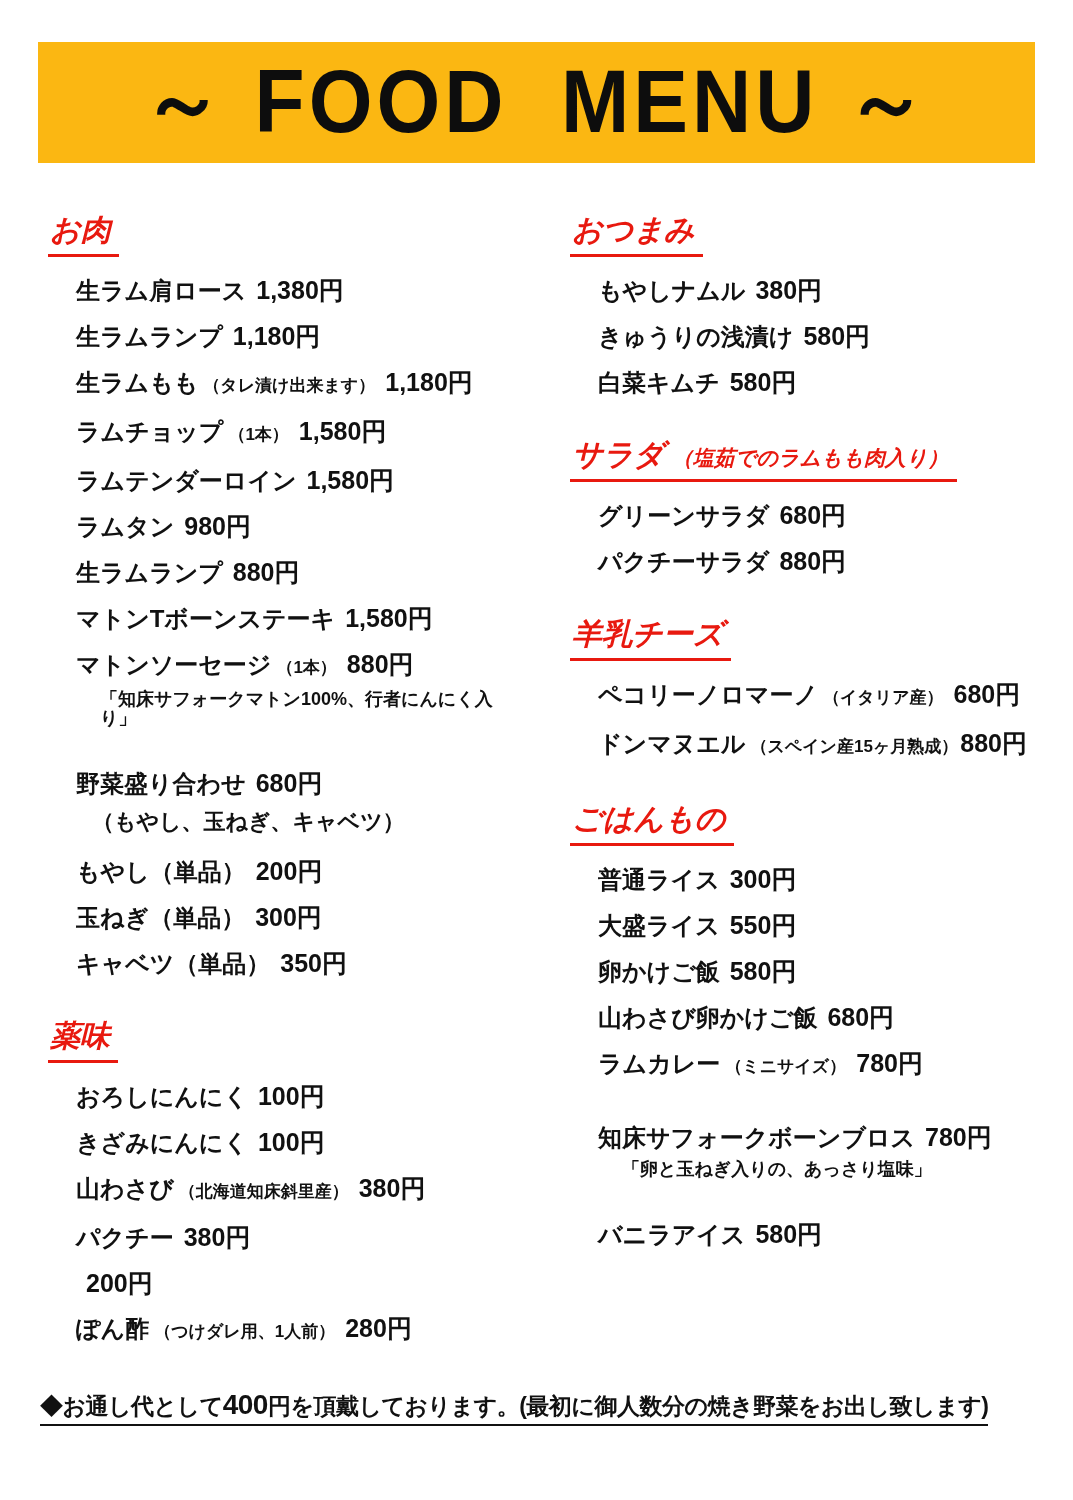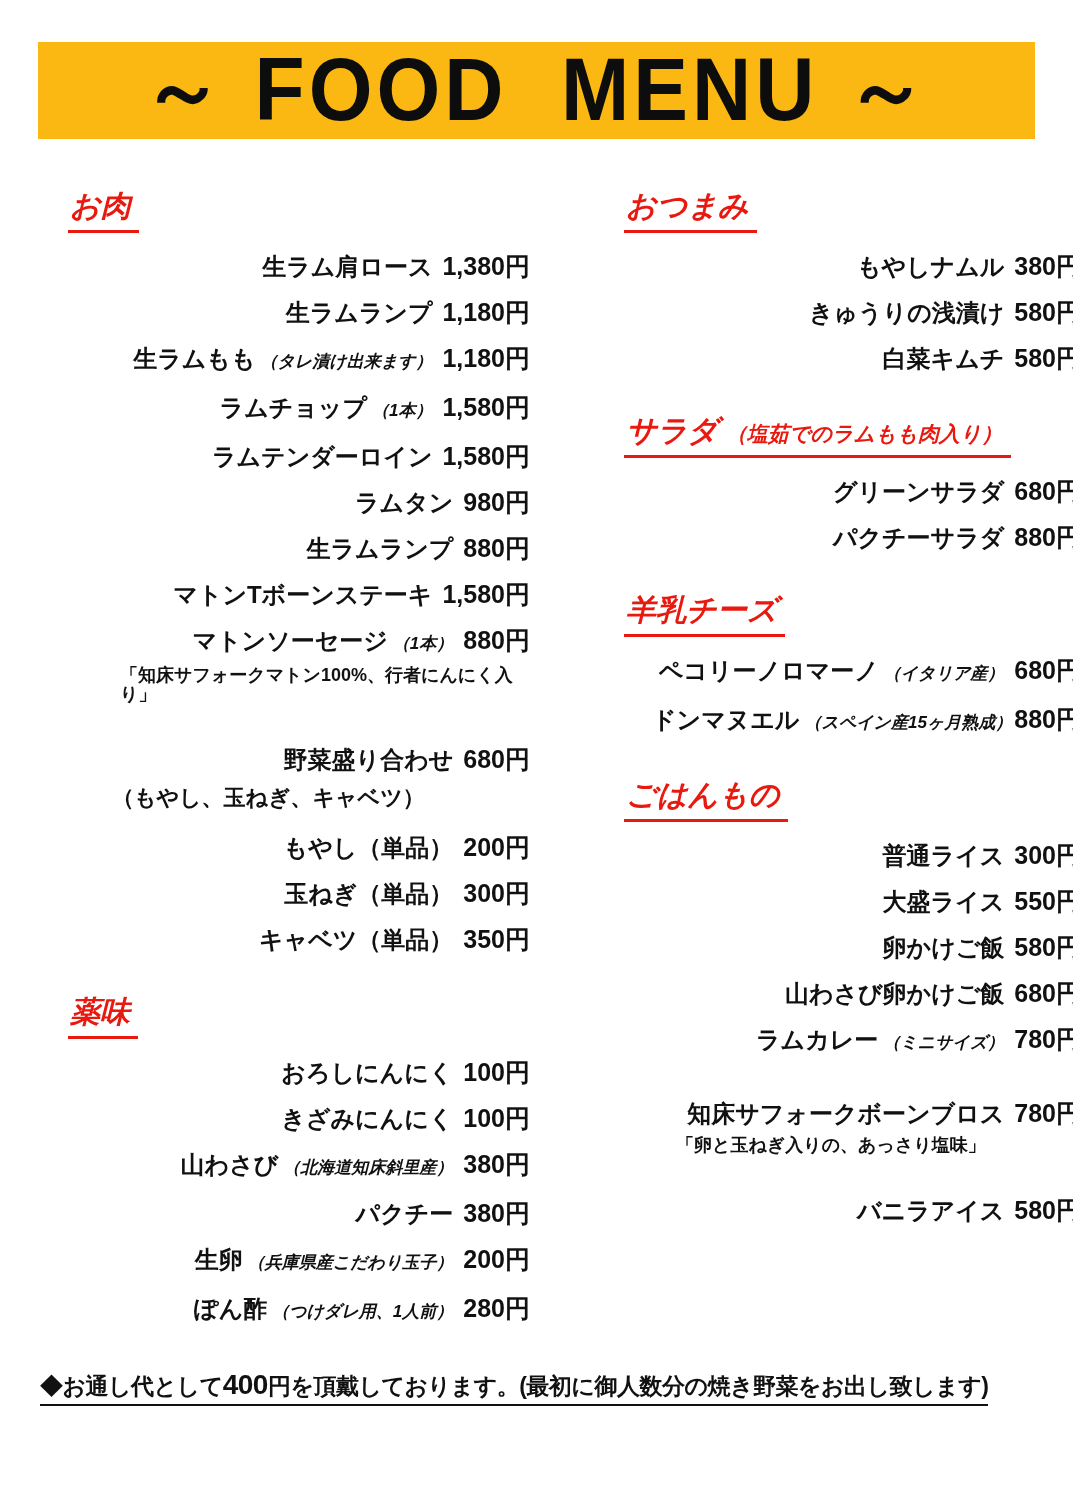--- a/index.html
+++ b/index.html
@@ -13,40 +13,40 @@
     width:1073px;
     height:1500px;
     overflow:hidden;
     background:#ffffff;
     font-family:"Liberation Sans", sans-serif;
     color:var(--ink);
   }
   
   .banner{
     margin:42px 38px 0 38px;
-    height:97px;
+    height:121px;
     background:var(--banner-bg);
     display:flex;
     align-items:center;
     justify-content:center;
   }
   .banner-title{
     font-size:82px;
     font-weight:bold;
     letter-spacing:4px;
     color:#0d0d0d;
     white-space:pre;
     transform:scaleY(1.08);
   }
   
   .menu-columns{
     display:flex;
     align-items:flex-start;
-    margin:50px 38px 0 68px;
-    gap:94px;
+    margin:50px 38px 0 48px;
+    gap:60px;
   }
   .menu-col{display:block;}
   .col-left{flex:0 0 462px;width:462px;}
   .col-right{flex:0 0 457px;width:457px;}
   .menu-section{margin-top:40px;}
   .menu-section:first-child{margin-top:0;}
   .section-heading{margin:0 0 18px 0;line-height:34px;}
   .heading-underline{
     display:inline-block;
     border-bottom:3px solid var(--accent);
@@ -61,38 +61,37 @@
   .heading-note{
     color:var(--accent);
     font-style:italic;
     font-weight:bold;
     font-size:21px;
     margin-left:8px;
     font-family:Liberation Mono, monospace;
   }
   .menu-item{
     display:flex;
-    justify-content:flex-end;
+    justify-content:flex-start;
     align-items:baseline;
     padding-left:28px;
     margin-bottom:15px;
     line-height:30px;
   }
   .item-label{display:flex;align-items:baseline;min-width:0;}
   .item-name{
     font-weight:bold;
     font-size:24px;
     white-space:nowrap;
   }
   .item-note{
     font-weight:bold;
     font-size:17px;
     margin-left:5px;
     white-space:nowrap;
-    font-style:italic;
   }
   .item-price{
     font-weight:bold;
     font-size:25px;
     white-space:nowrap;
     margin-left:10px;
   }
   .item-sub{
     font-weight:bold;
     font-size:18px;
@@ -237,24 +236,20 @@
             </div>
             <div class="item-price">380円</div>
           </div>
           <div class="menu-item">
             <div class="item-label">
               <span class="item-name">パクチー</span>
             </div>
             <div class="item-price">380円</div>
           </div>
           <div class="menu-item">
-            <div class="item-label">
-              <span class="item-name">生卵</span>
-              <span class="item-note">（兵庫県産こだわり玉子）</span>
-            </div>
             <div class="item-price">200円</div>
           </div>
           <div class="menu-item">
             <div class="item-label">
               <span class="item-name">ぽん酢</span>
               <span class="item-note">（つけダレ用、1人前）</span>
             </div>
             <div class="item-price">280円</div>
           </div>
         </section>

